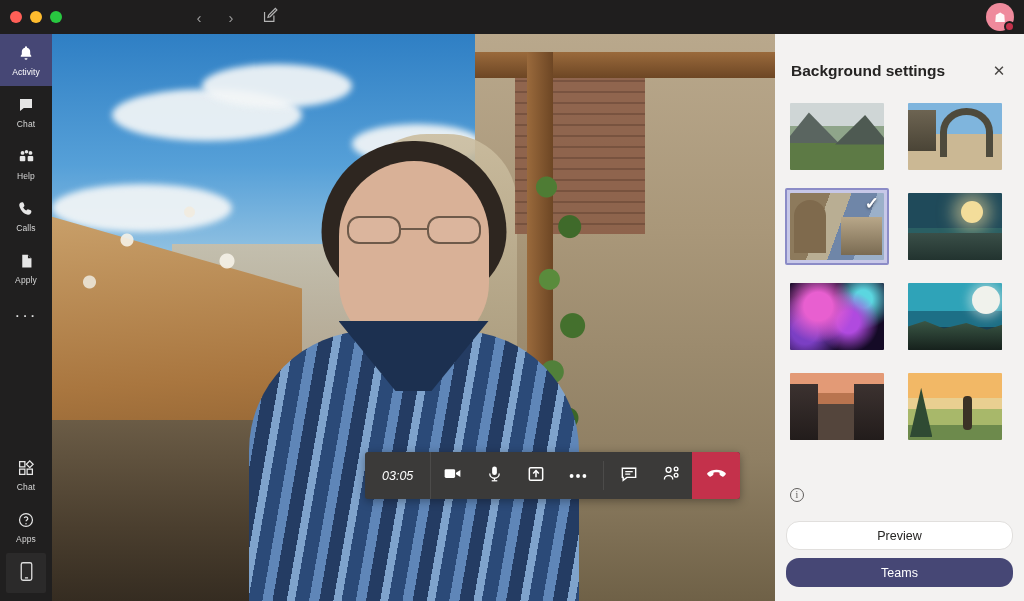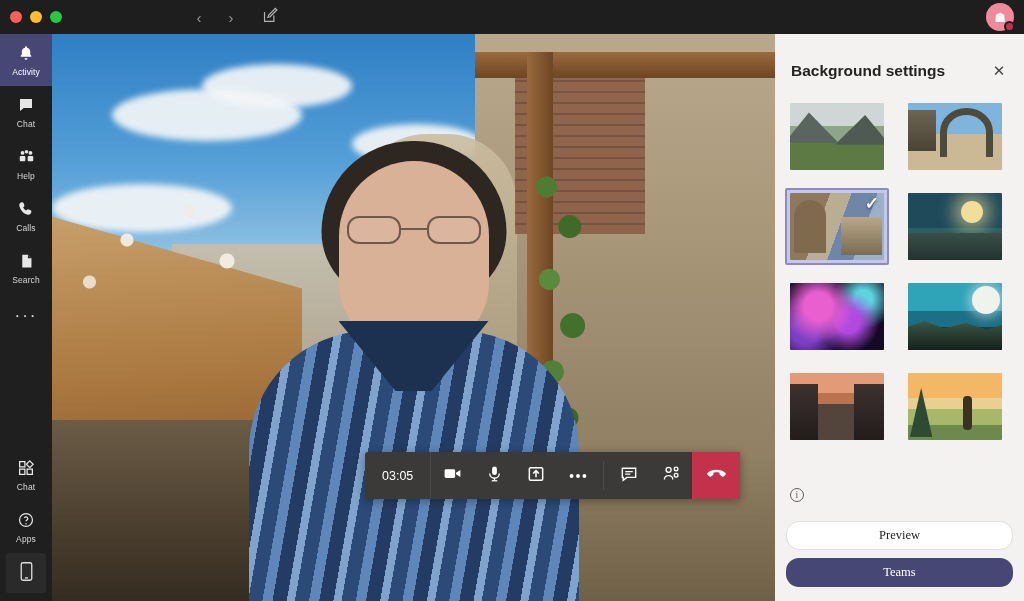--- a/index.html
+++ b/index.html
@@ -200,21 +200,21 @@
 
   
   .callbar {
     position: absolute; left: 313px; top: 418px;
     height: 47px; display: flex; align-items: stretch;
     background: #3b3a39; border-radius: 3px; overflow: hidden;
     box-shadow: 0 2px 10px rgba(0,0,0,.35);
   }
   .cb-timer {
     display: flex; align-items: center; padding: 0 17px;
-    color: #ffffff; font-size: 12.5px; border-right: 1px solid #4c4b4a;
+    color: #ffffff; font-size: 12.5px; border-right: 1px solid #4c4b4a; font-style: italic;
   }
   .cb-btn {
     width: 42px; display: flex; align-items: center; justify-content: center;
     cursor: pointer; color: #ffffff;
   }
   .cb-sep { width: 1px; background: #4c4b4a; margin: 9px 4px; }
   .cb-hangup {
     width: 48px; background: #c4314b; display: flex;
     align-items: center; justify-content: center; cursor: pointer;
   }
@@ -347,21 +347,21 @@
   .notice-icon {
     flex: 0 0 auto; width: 14px; height: 14px; border-radius: 50%;
     border: 1px solid #605e5c; color: #605e5c;
     font-size: 10px; line-height: 12px; text-align: center;
     font-family: "Liberation Serif", serif; margin-top: 1px;
   }
   .notice-text { font-size: 11.2px; color: #323130; line-height: 1.25; }
   .btn {
     width: 100%; height: 29px; border-radius: 13px;
     display: flex; align-items: center; justify-content: center;
-    font-size: 12.5px; cursor: pointer; margin-top: 8px; font-family: Liberation Serif, serif;
+    font-size: 12.5px; cursor: pointer; margin-top: 8px;
   }
   .btn-preview { background: #ffffff; color: #252423; border: 1px solid #e1dfdd; }
   .btn-apply { background: #464775; color: #ffffff; }
 </style>
 </head>
 <body>
 
 <div class="app">
 
   <div class="titlebar">
@@ -434,21 +434,21 @@
       <span class="rail-label">Calls</span>
     </div>
 
     <div class="rail-item">
       <span class="ricon">
         <svg width="17" height="18" viewBox="0 0 24 24" fill="#e6e6e6">
           <path d="M6 3h8l5 5v13H6z"></path>
           <path d="M14 3v5h5" fill="#201f1f"></path>
         </svg>
       </span>
-      <span class="rail-label">Search</span>
+      <span class="rail-label">Apply</span>
     </div>
 
     <div class="rail-more">···</div>
 
     <div class="rail-spacer"></div>
 
     <div class="rail-item">
       <span class="ricon">
         <svg width="18" height="18" viewBox="0 0 24 24" fill="none" stroke="#e6e6e6" stroke-width="1.7">
           <rect x="3.5" y="3.5" width="7" height="7"></rect>

